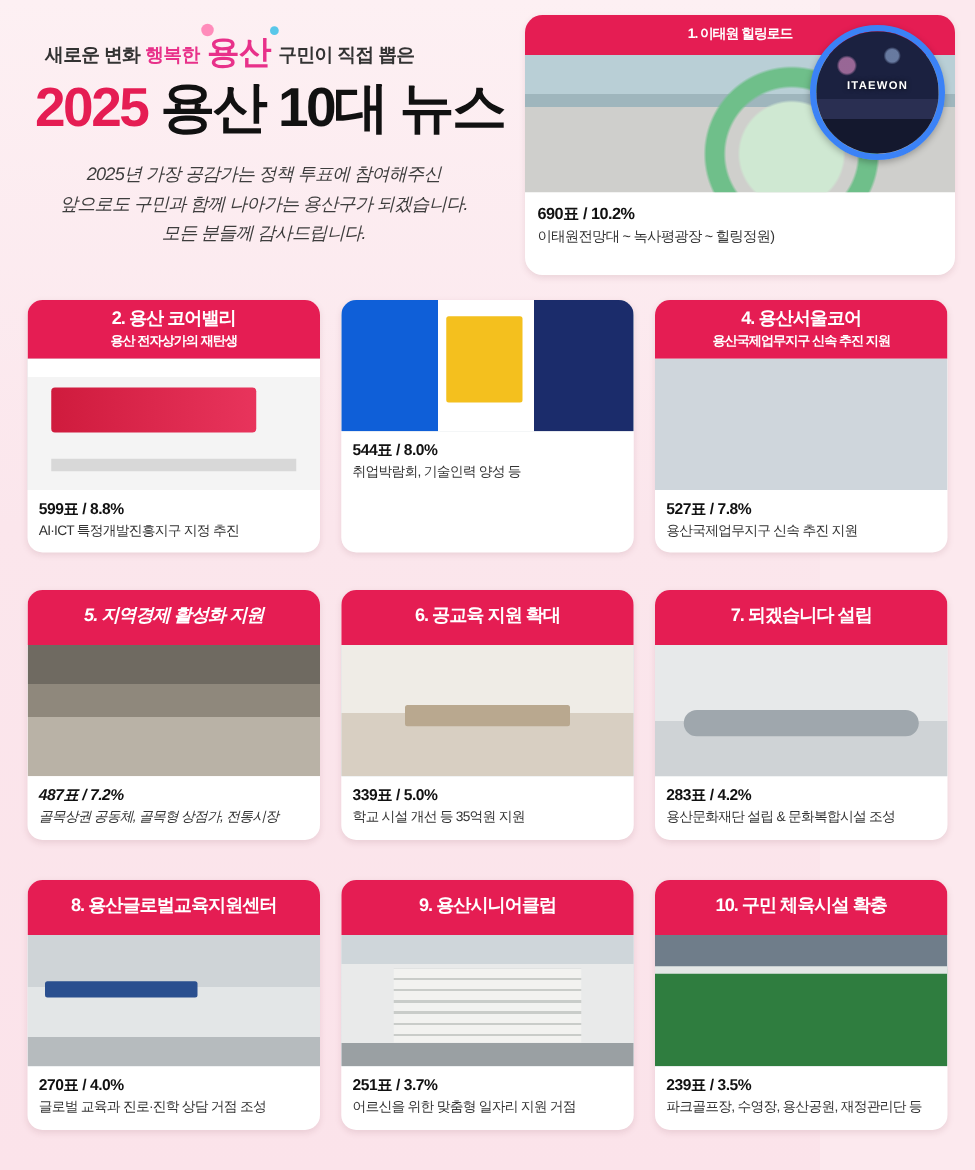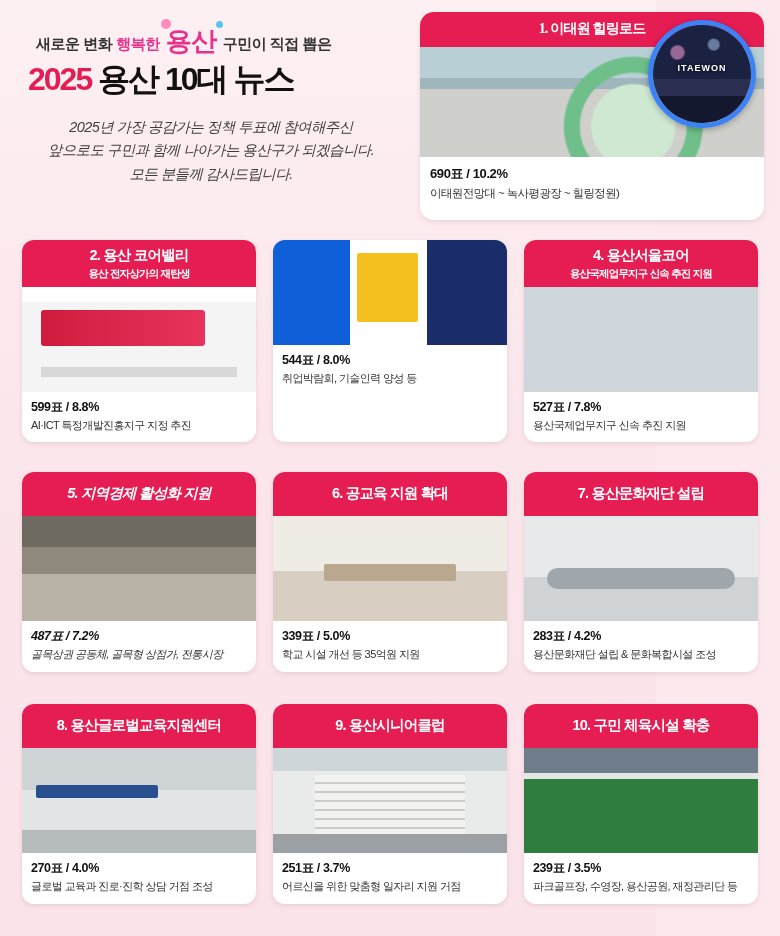--- a/index.html
+++ b/index.html
@@ -59,21 +59,21 @@
     right: -4px; top: -7px;
     width: 7px; height: 7px;
     border-radius: 50%;
     background: #47c2e8;
     opacity: .9;
   }
   .kicker .k4 { color: #333; }
 
   .title {
     margin-top: 8px;
-    font-size: 32px;
+    font-size: 44px;
     font-weight: 900;
     letter-spacing: -2px;
     line-height: 1.12;
     color: #111;
     white-space: nowrap;
   }
   .title .hl { color: #e51d53; }
 
   .subtitle {
     margin-top: 18px;
@@ -130,21 +130,21 @@
     line-height: 1.25;
   }
 
   
   .feature {
     left: 420px; top: 12px;
     width: 344px; height: 208px;
     border-radius: 14px;
   }
   .feature .card-head { padding: 9px 6px 10px; }
-  .feature .card-head .h1 { font-size: 14px; font-family: Liberation Serif, serif; }
+  .feature .card-head .h1 { font-size: 11px; }
   .feature .card-img { height: 110px; }
   .feature .card-meta { padding: 8px 10px 10px; }
   .feature .votes { font-size: 13px; }
   .feature .desc { font-size: 11.5px; }
   .badge-circle {
     position: absolute;
     right: 8px; top: 8px;
     width: 108px; height: 108px;
     border-radius: 50%;
     border: 5px solid #3b82f6;
@@ -403,21 +403,21 @@
     <div class="card-meta">
       <div class="votes">339표 / 5.0%</div>
       <div class="desc">학교 시설 개선 등 35억원 지원</div>
     </div>
   </div>
 
   <div class="card" style="left:524px; top:472px; width:234px; height:200px;">
     <div class="card-head" style="padding:13px 6px 14px;">
       <span class="h1">
         <span>7.</span>
-        <span>용산문화재단 설립</span>
+        <span>되겠습니다 설립</span>
       </span>
     </div>
     <div class="card-img" style="height:105px;">
       <div class="img-lounge"></div>
     </div>
     <div class="card-meta">
       <div class="votes">283표 / 4.2%</div>
       <div class="desc">용산문화재단 설립 &amp; 문화복합시설 조성</div>
     </div>
   </div>

